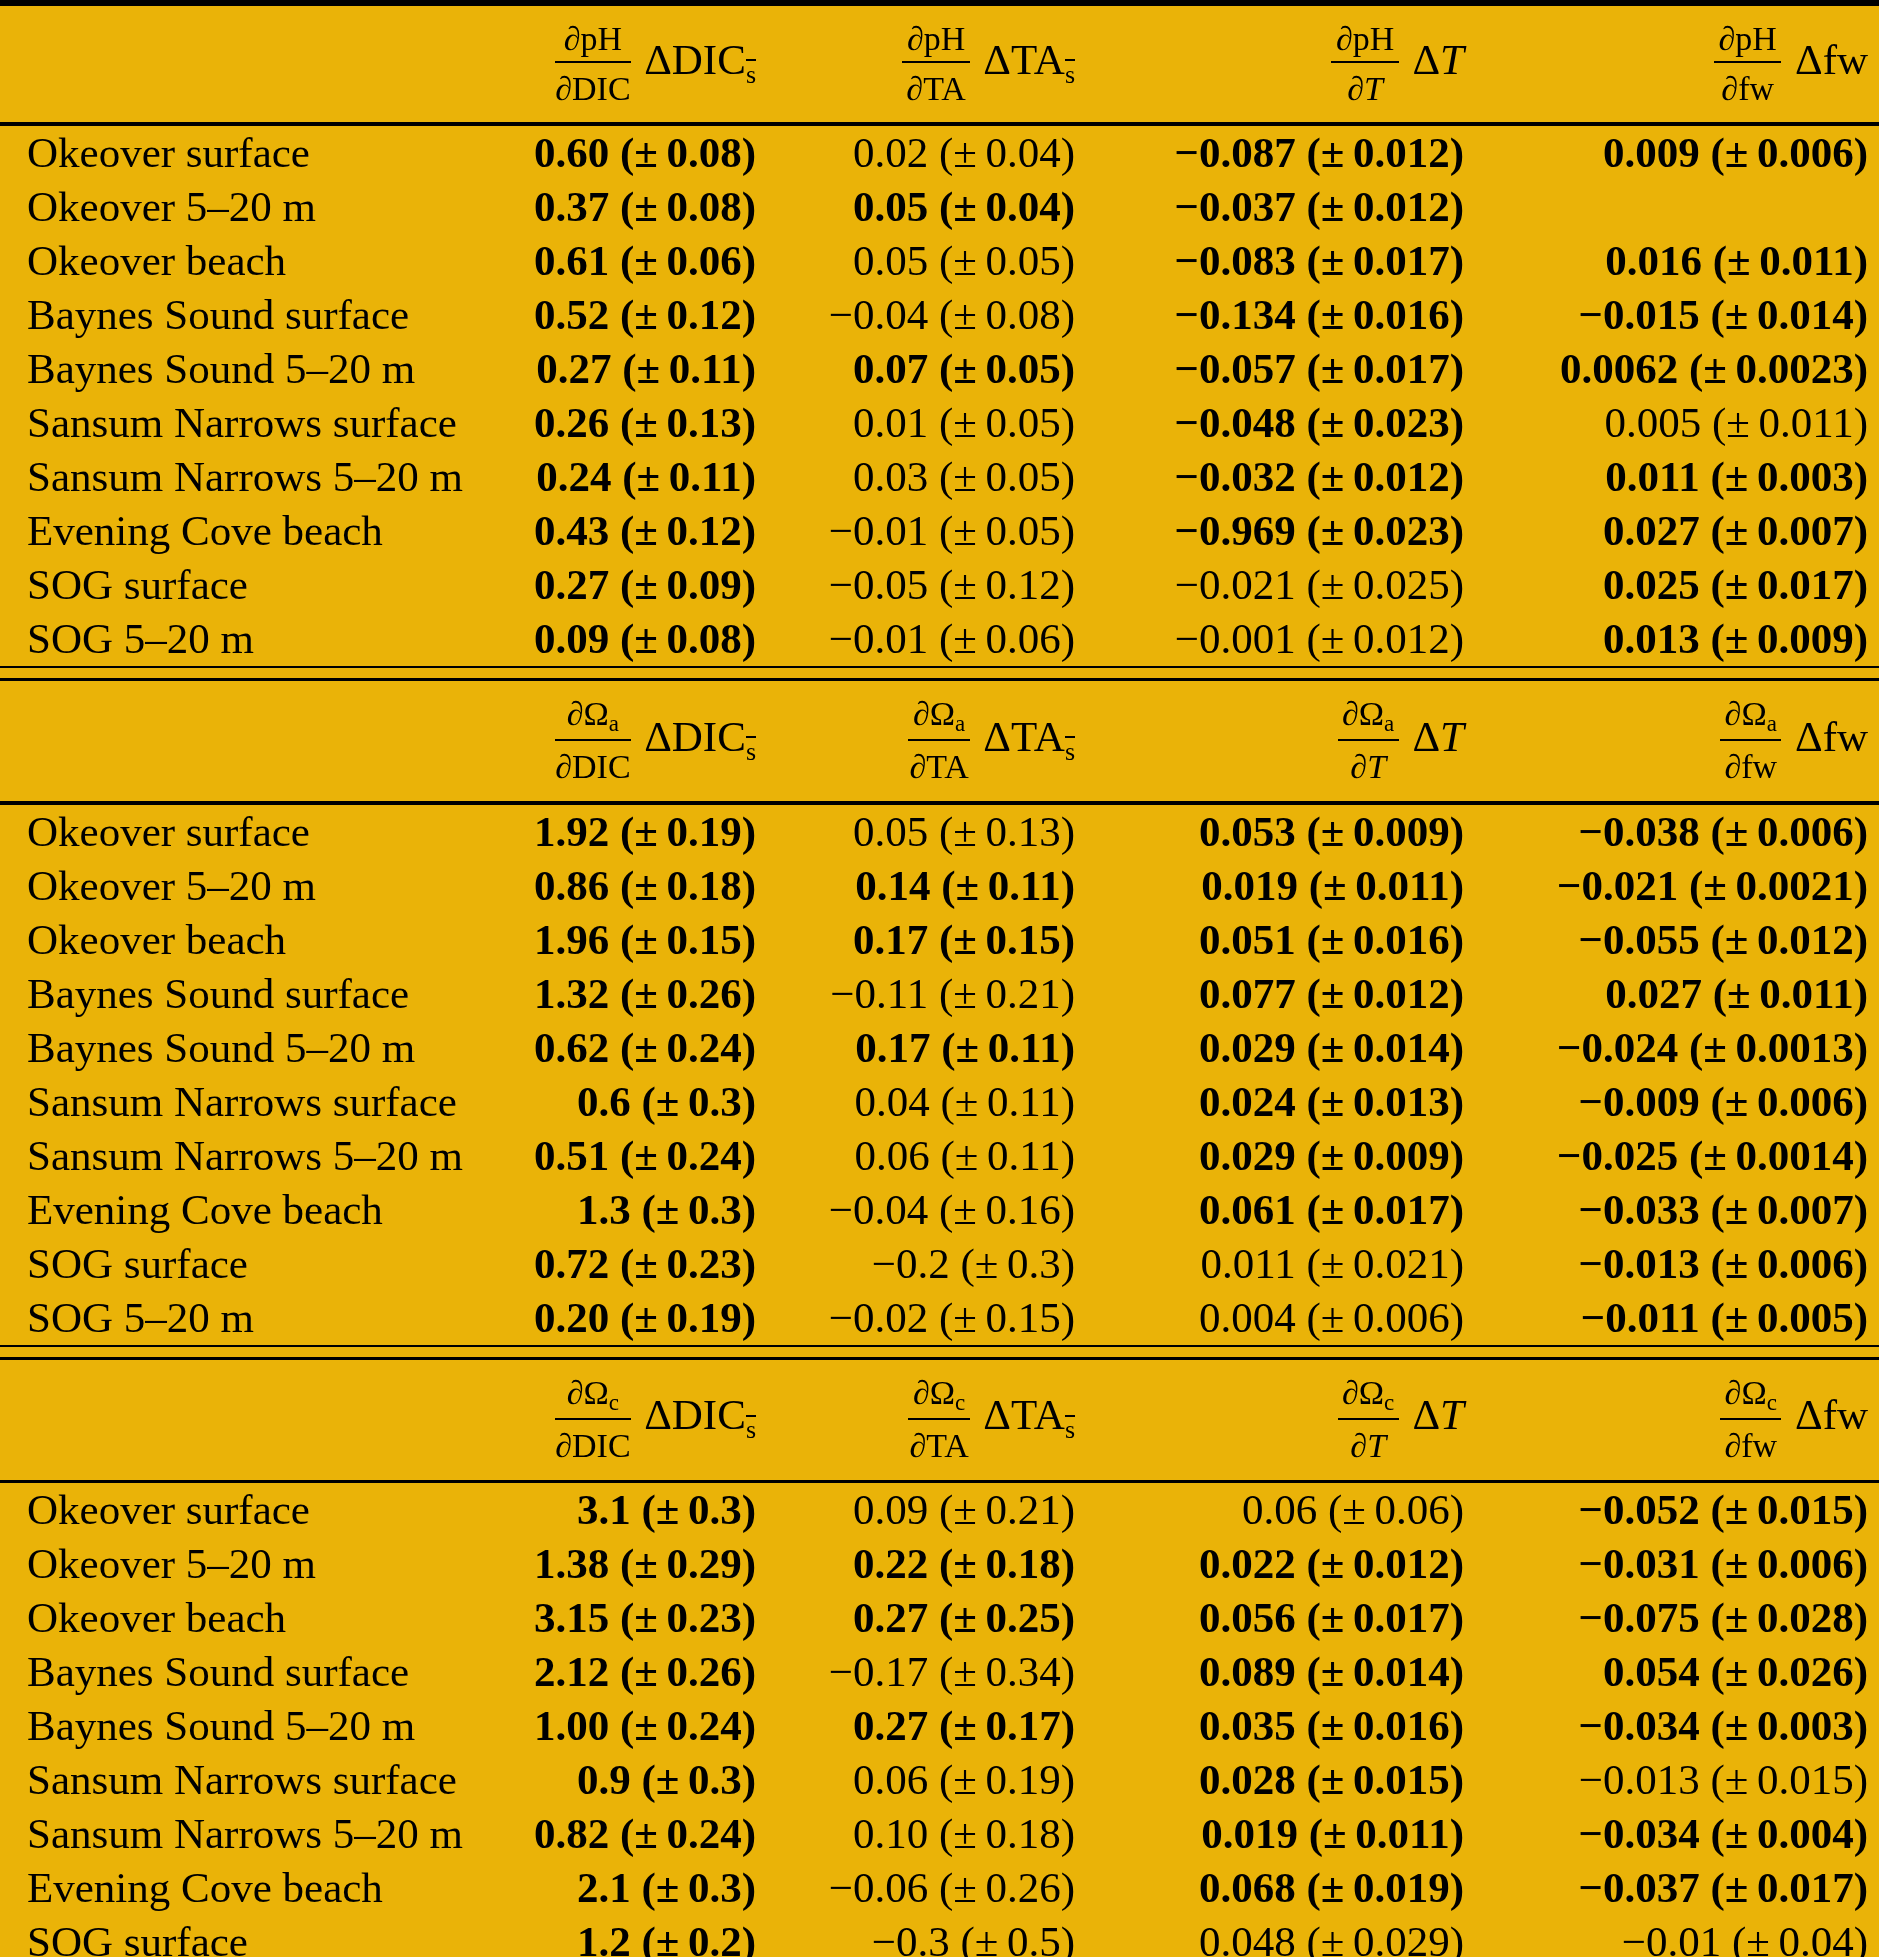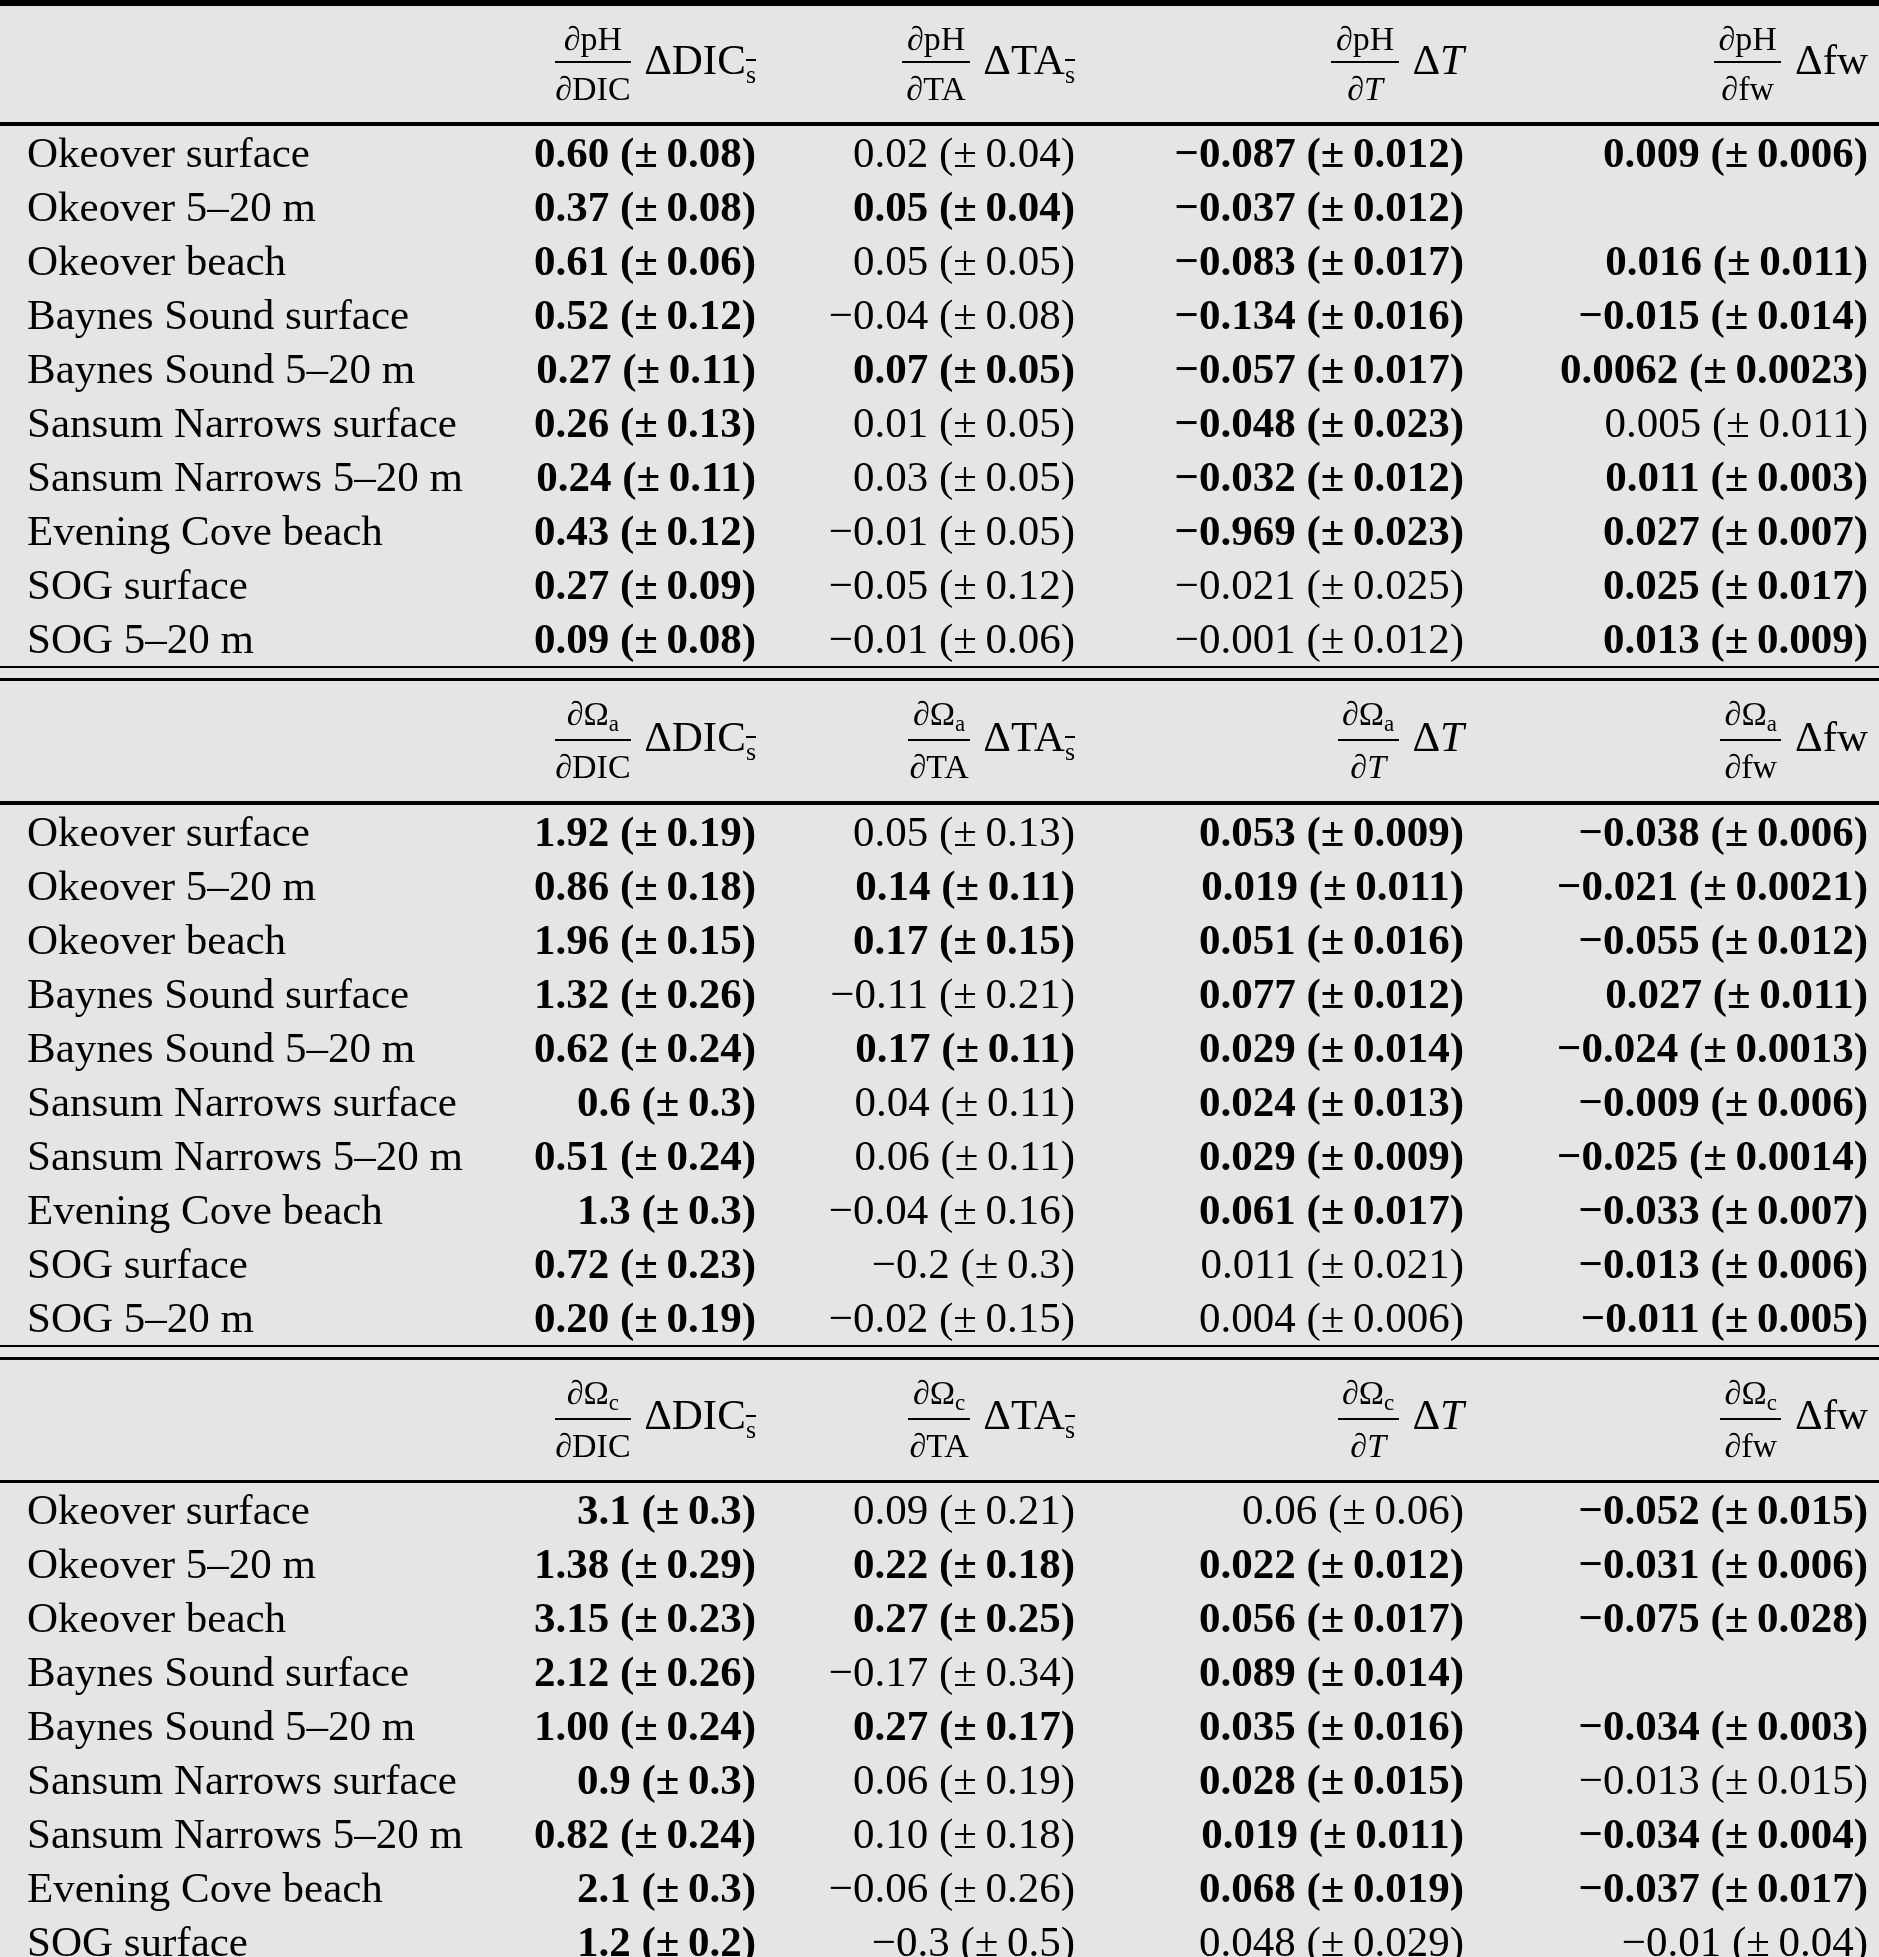--- a/index.html
+++ b/index.html
@@ -1,20 +1,20 @@
 <!DOCTYPE html>
 <html style="font-size:14.5px"><head>
 <meta charset="utf-8">
 <style>
   html,body{margin:0;padding:0;background:#ffffff;}
   .page{
     position:relative;
     width:1879px;
     height:1957px;
-    background:#e5e5e5;
+    background:#eab308;
     color:#000000;
     font-family:"Liberation Serif","DejaVu Serif",serif;
     font-size:43px;
     overflow:hidden;
   }
   .rule{background:#000;}
   .rule-thick{height:5.5px;}
   .rule-mid{height:3.6px;}
   .rule-double{height:10px;background:transparent;border-top:2.7px solid #000;border-bottom:3.6px solid #000;}
   .grid{
@@ -233,20 +233,21 @@
         <div class="cell b">3.15 (± 0.23)</div>
         <div class="cell b">0.27 (± 0.25)</div>
         <div class="cell b">0.056 (± 0.017)</div>
         <div class="cell b">−0.075 (± 0.028)</div>
       </div>
       <div class="grid trow">
         <div class="cell label">Baynes Sound surface</div>
         <div class="cell b">2.12 (± 0.26)</div>
         <div class="cell">−0.17 (± 0.34)</div>
         <div class="cell b">0.089 (± 0.014)</div>
+        <div class="cell b">0.054 (± 0.026)</div>
       </div>
       <div class="grid trow">
         <div class="cell label">Baynes Sound 5–20 m</div>
         <div class="cell b">1.00 (± 0.24)</div>
         <div class="cell b">0.27 (± 0.17)</div>
         <div class="cell b">0.035 (± 0.016)</div>
         <div class="cell b">−0.034 (± 0.003)</div>
       </div>
       <div class="grid trow">
         <div class="cell label">Sansum Narrows surface</div>

